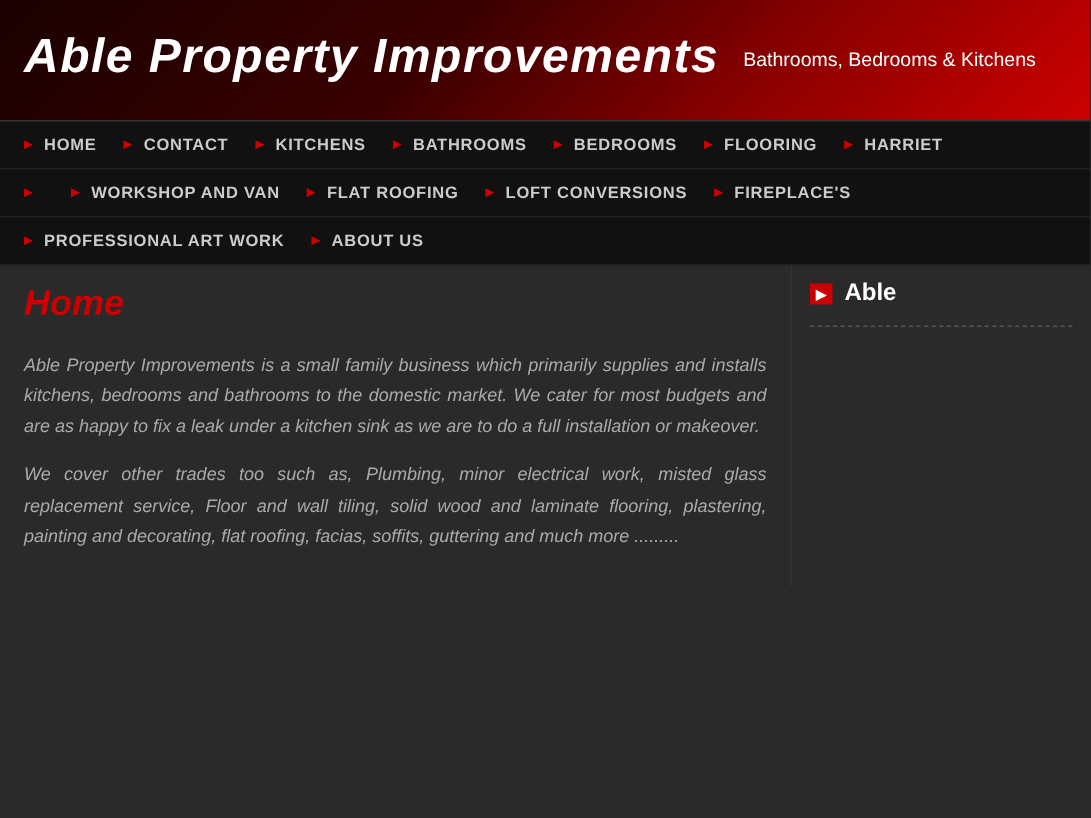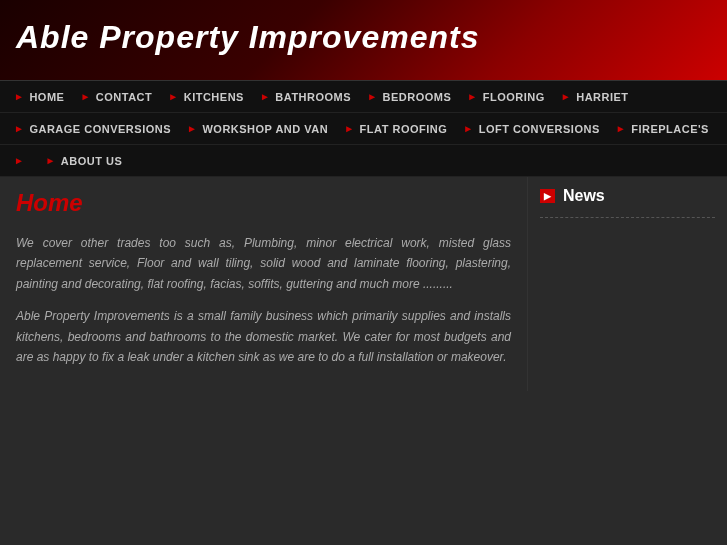--- a/index.html
+++ b/index.html
@@ -136,20 +136,21 @@
       font-weight: bold;
       font-style: italic;
       line-height: 1.5;
     }
   </style>
 </head>
 <body>
 
 <div class="header">
   <span class="header-title">Able Property Improvements</span>
+  <span class="header-subtitle">Bathrooms, Bedrooms &amp; Kitchens</span>
 </div>
 
 <div class="nav-bar">
   <div class="nav-row">
     <div class="nav-item">
         <span class="nav-arrow">►</span>
         <span>HOME</span>
       </div>
     <div class="nav-item">
         <span class="nav-arrow">►</span>
@@ -172,21 +173,20 @@
         <span>FLOORING</span>
       </div>
     <div class="nav-item">
         <span class="nav-arrow">►</span>
         <span>HARRIET</span>
       </div>
   </div>
   <div class="nav-row">
     <div class="nav-item">
         <span class="nav-arrow">►</span>
-        <span>GARAGE CONVERSIONS</span>
       </div>
     <div class="nav-item">
         <span class="nav-arrow">►</span>
         <span>WORKSHOP AND VAN</span>
       </div>
     <div class="nav-item">
         <span class="nav-arrow">►</span>
         <span>FLAT ROOFING</span>
       </div>
     <div class="nav-item">
@@ -194,37 +194,38 @@
         <span>LOFT CONVERSIONS</span>
       </div>
     <div class="nav-item">
         <span class="nav-arrow">►</span>
         <span>FIREPLACE'S</span>
       </div>
   </div>
   <div class="nav-row">
     <div class="nav-item">
         <span class="nav-arrow">►</span>
+        <span>PROFESSIONAL ART WORK</span>
       </div>
     <div class="nav-item">
         <span class="nav-arrow">►</span>
         <span>ABOUT US</span>
       </div>
   </div>
 </div>
 
 <div class="content-area">
   <div class="main-content">
     <div class="page-title">Home</div>
     <div class="body-text">
-      <p>We cover other trades too such as, Plumbing, minor electrical work, misted glass replacement service, Floor and wall tiling, solid wood and laminate flooring, plastering, painting and decorating, flat roofing, facias, soffits, guttering and much more .........</p>
       <p>Able Property Improvements is a small family business which primarily supplies and installs kitchens, bedrooms and bathrooms to the domestic market.
 We cater for most budgets and are as happy to fix a leak under a kitchen sink as we are to do a full installation or makeover.</p>
+      <p>We cover other trades too such as, Plumbing, minor electrical work, misted glass replacement service, Floor and wall tiling, solid wood and laminate flooring, plastering, painting and decorating, flat roofing, facias, soffits, guttering and much more .........</p>
     </div>
   </div>
   <div class="sidebar">
     <div class="news-header">
       <span class="news-icon">▶</span>
-      <span class="news-title">News</span>
+      <span class="news-title">Able</span>
     </div>
     <hr class="news-divider">
   </div>
 </div>
 
 </body></html>

